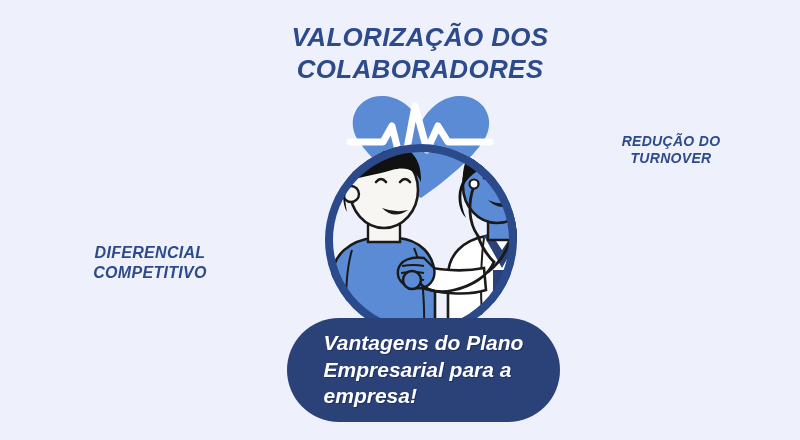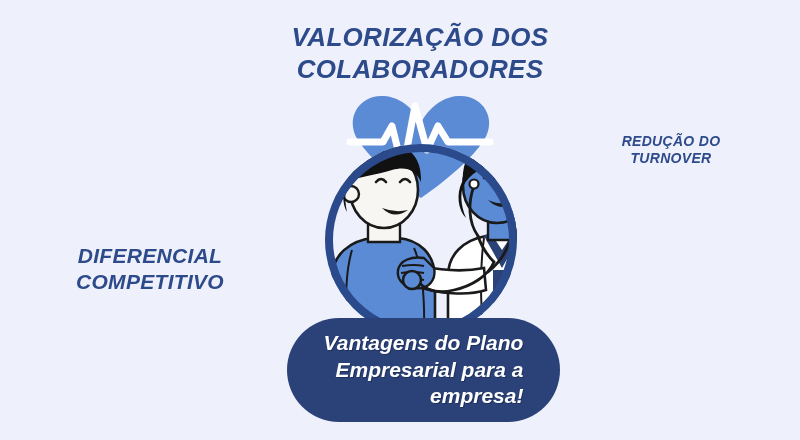--- a/index.html
+++ b/index.html
@@ -47,21 +47,21 @@
     left: 20px;
     top: 133px;
     width: 220px;
     font-size: 21px;
   }
 
   #label-left-2 {
     left: 20px;
     top: 243px;
     width: 220px;
-    font-size: 21px;
+    font-size: 16px;
     font-style: italic;
   }
 
   #label-right-1 {
     left: 538px;
     top: 133px;
     width: 226px;
     font-size: 14px;
   }
 
@@ -98,21 +98,21 @@
     justify-content: center;
     box-sizing: border-box;
     padding: 0 14px;
   }
   #banner-text {
     color: #ffffff;
     font-style: italic;
     font-weight: 700;
     font-size: 21px;
     line-height: 1.28;
-    text-align: right;
+    text-align: left;
     white-space: pre-line;
     text-shadow: 1px 1px 0 rgba(20,32,70,0.55);
     font-family: "Liberation Sans", sans-serif;
   }
 </style>
 </head>
 <body>
 
 <div id="infographic">
 

